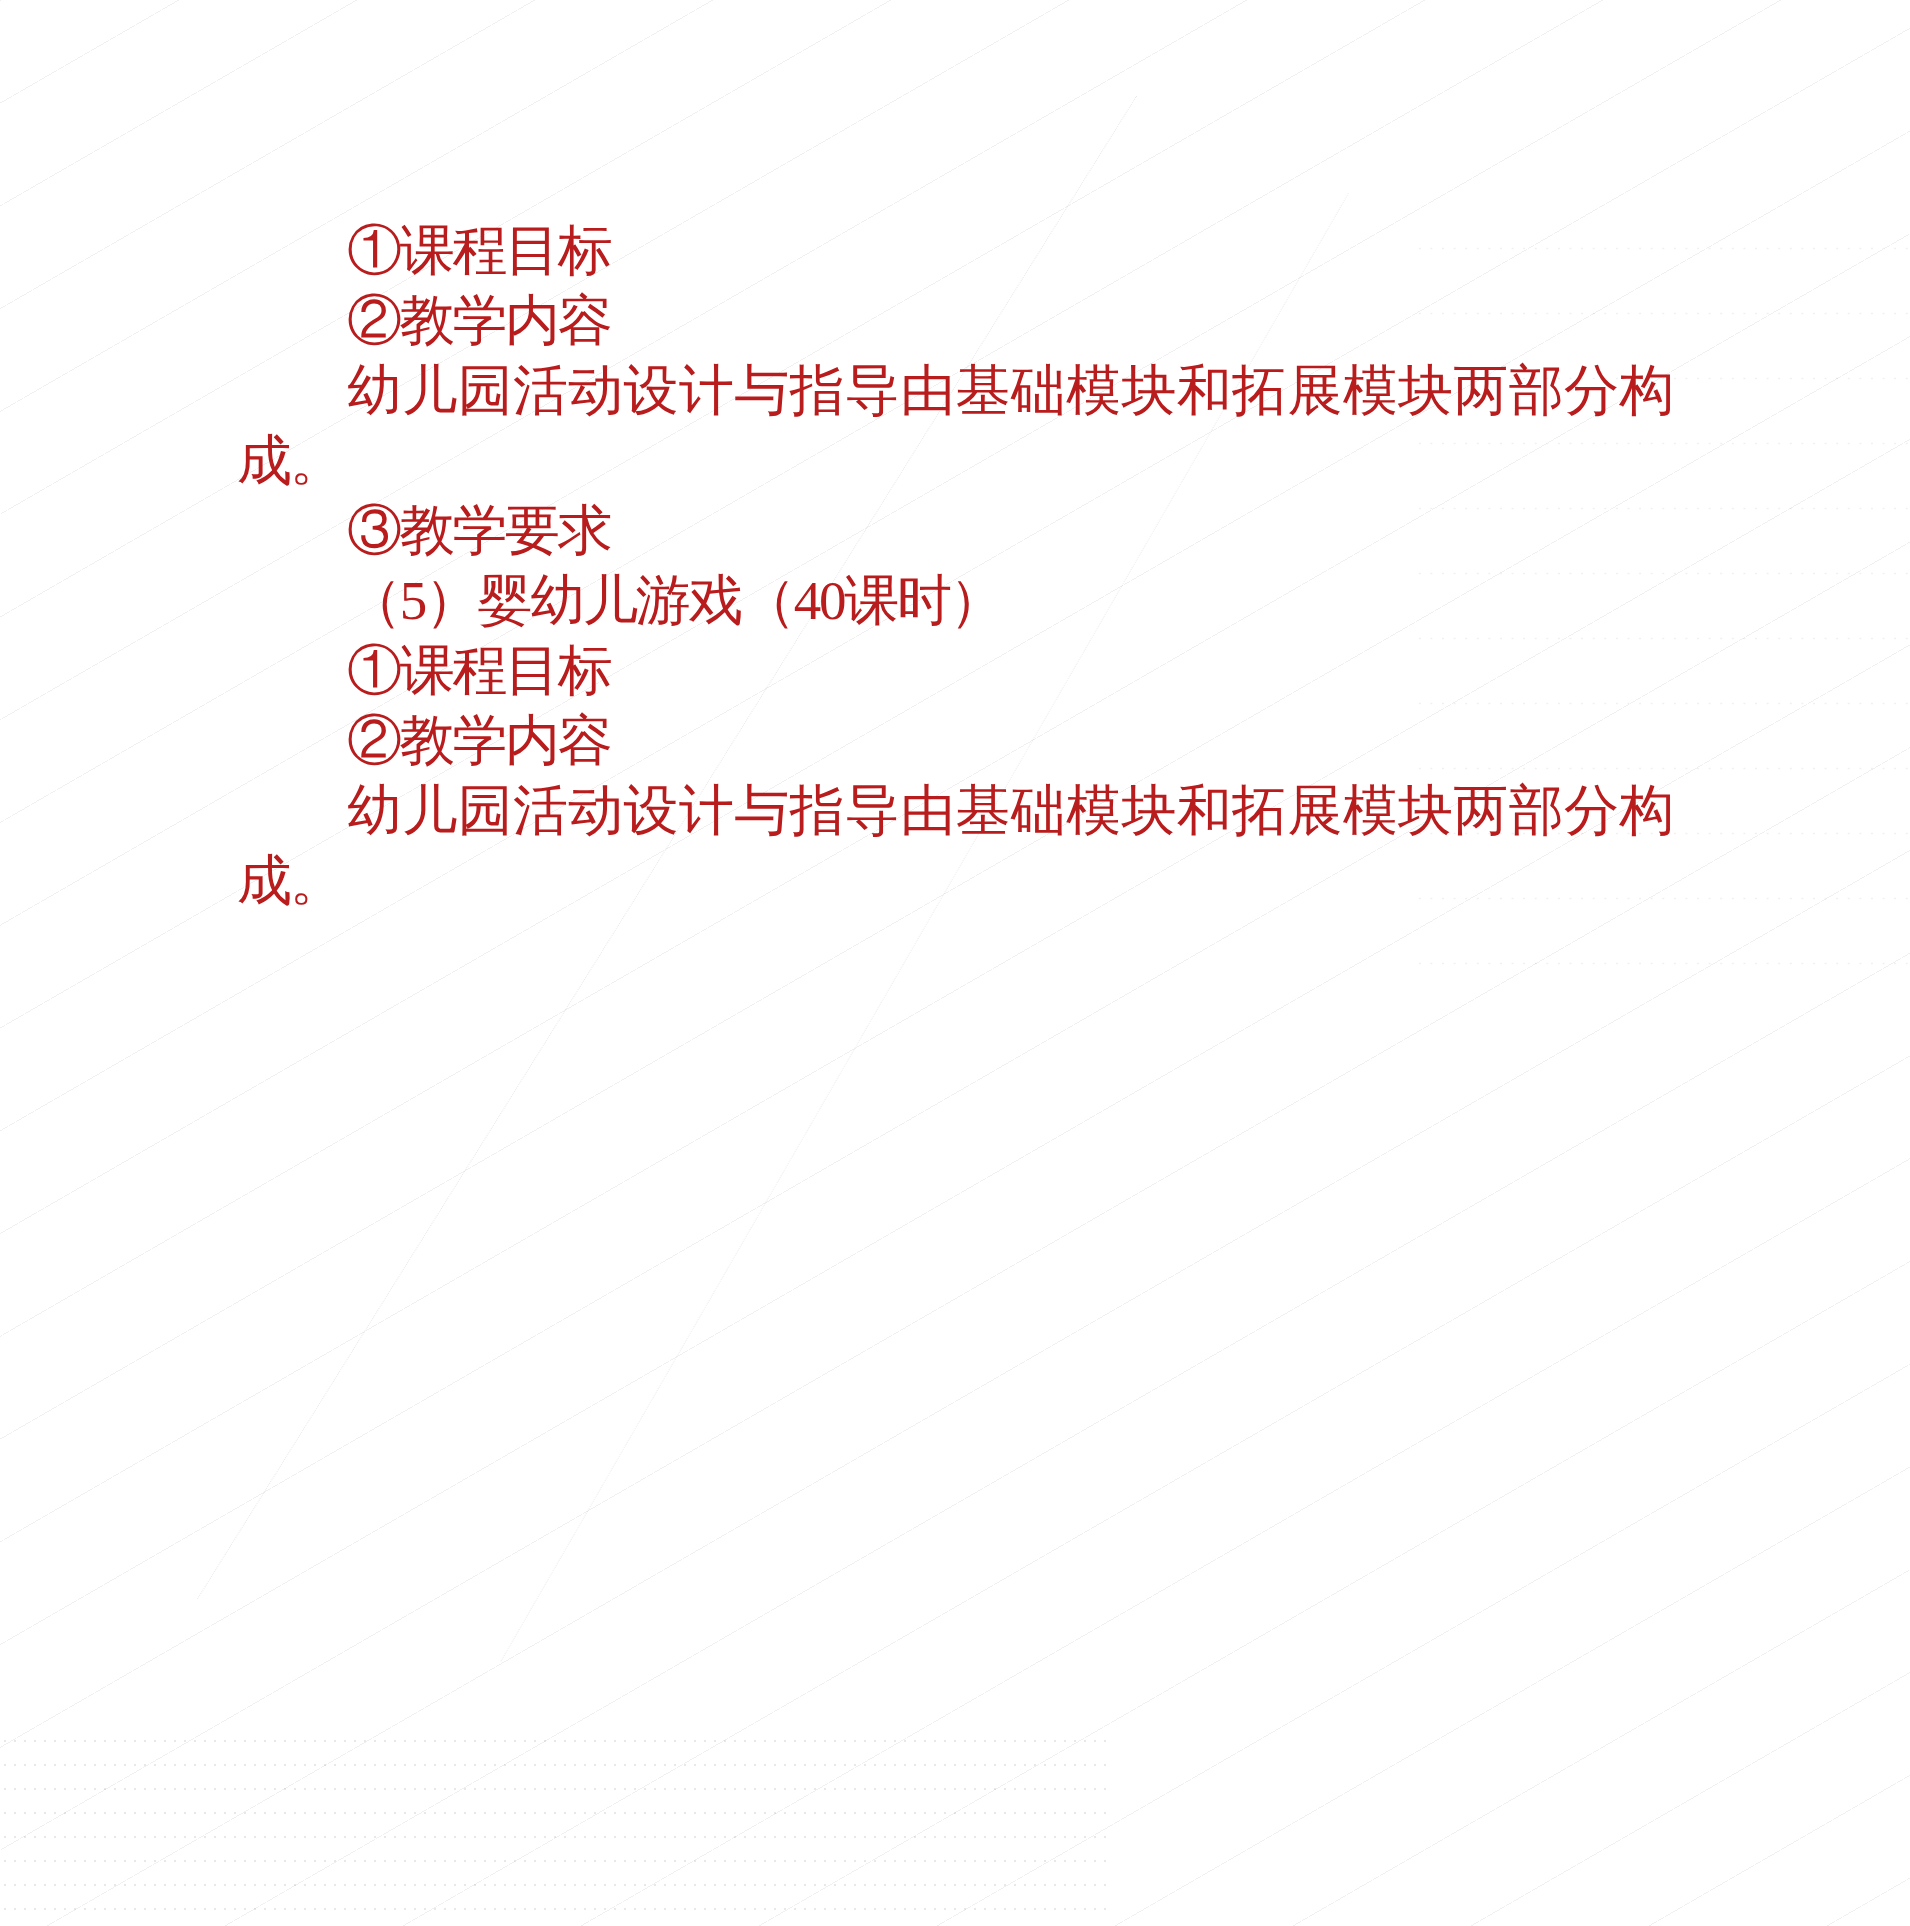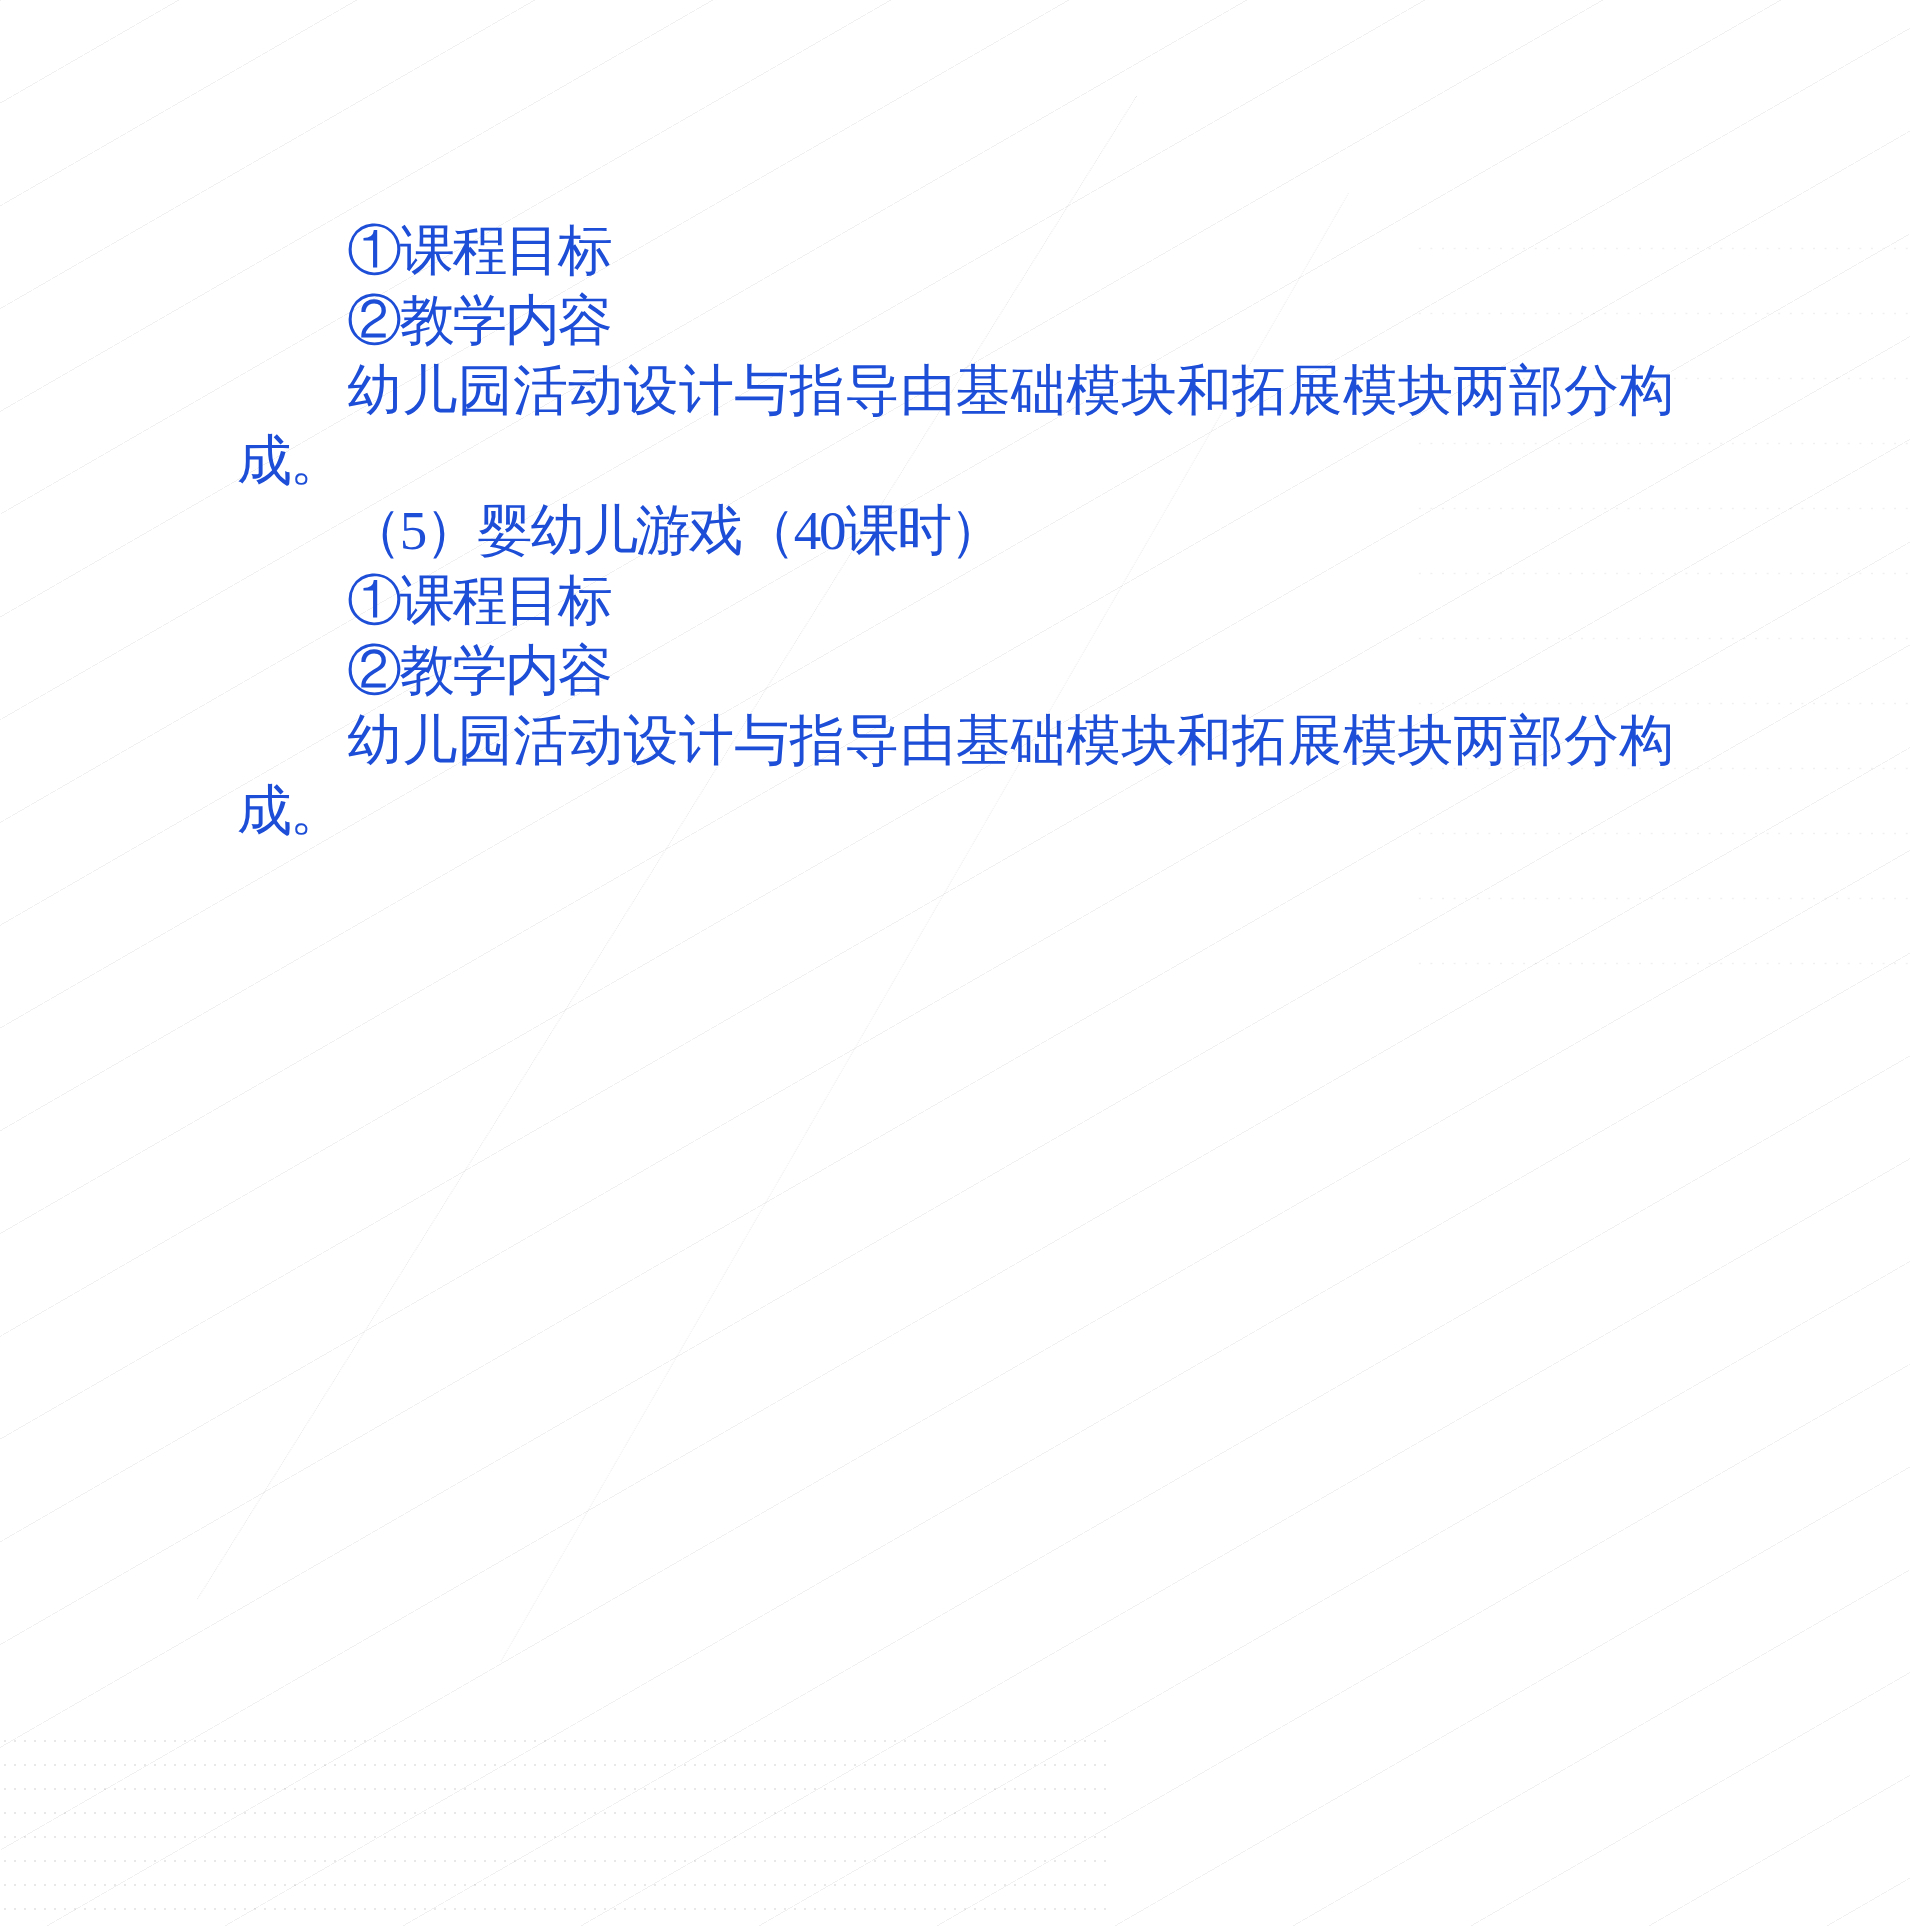--- a/index.html
+++ b/index.html
@@ -79,38 +79,39 @@
     width: 1435px;
   }
   .content p {
     margin: 0;
     font-size: 55px;
     line-height: 70px;
     letter-spacing: -2.3px;
     text-indent: 2em;
     text-align: justify;
     text-justify: inter-character;
-    color: #1d4ed8;
+    color: #b91c1c;
   }
 </style>
 </head>
 <body>
 
 <div class="page">
 
   <div class="wm-diagonals"></div>
   <div class="wm-dot-rows-bottom"></div>
   <div class="wm-dot-rows-right"></div>
   <div class="wm-slash-1"></div>
   <div class="wm-slash-2"></div>
 
   <div class="content">
     <p>①课程目标</p>
     <p>②教学内容</p>
     <p>幼儿园活动设计与指导由基础模块和拓展模块两部分构成。</p>
+    <p>③教学要求</p>
     <p>（5）婴幼儿游戏（40课时）</p>
     <p>①课程目标</p>
     <p>②教学内容</p>
     <p>幼儿园活动设计与指导由基础模块和拓展模块两部分构成。</p>
 
   </div>
 
 </div>
 
 

